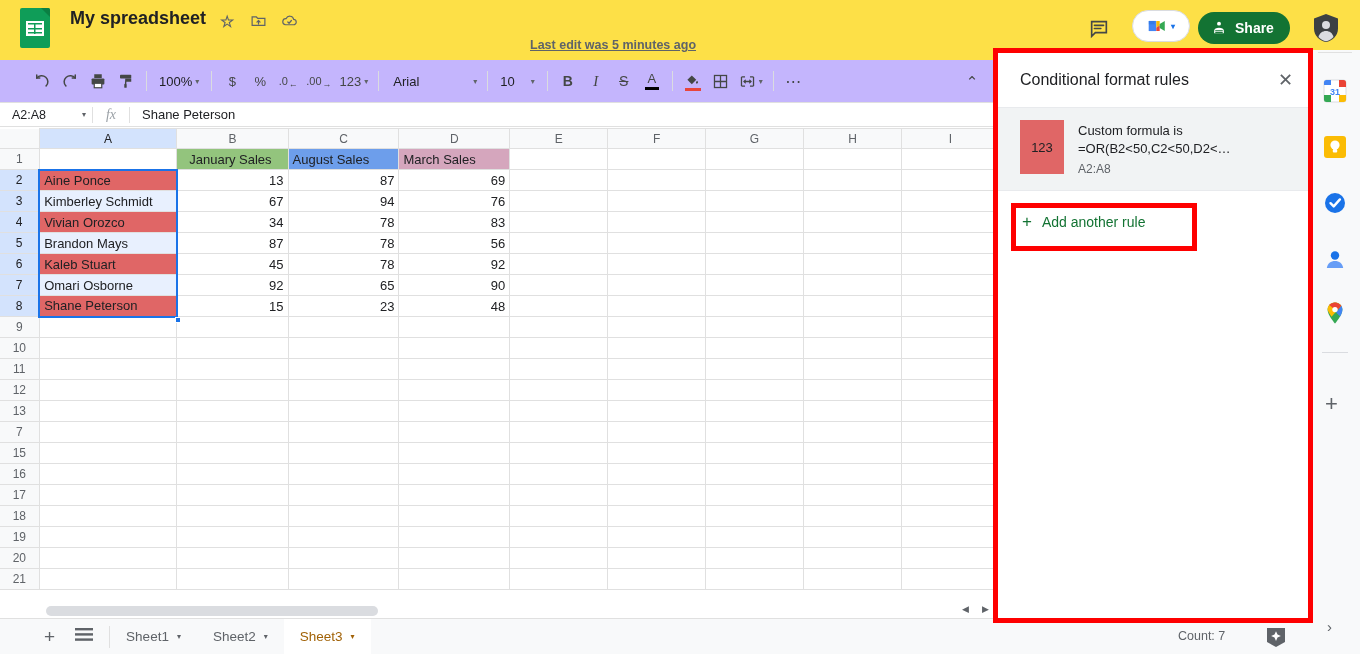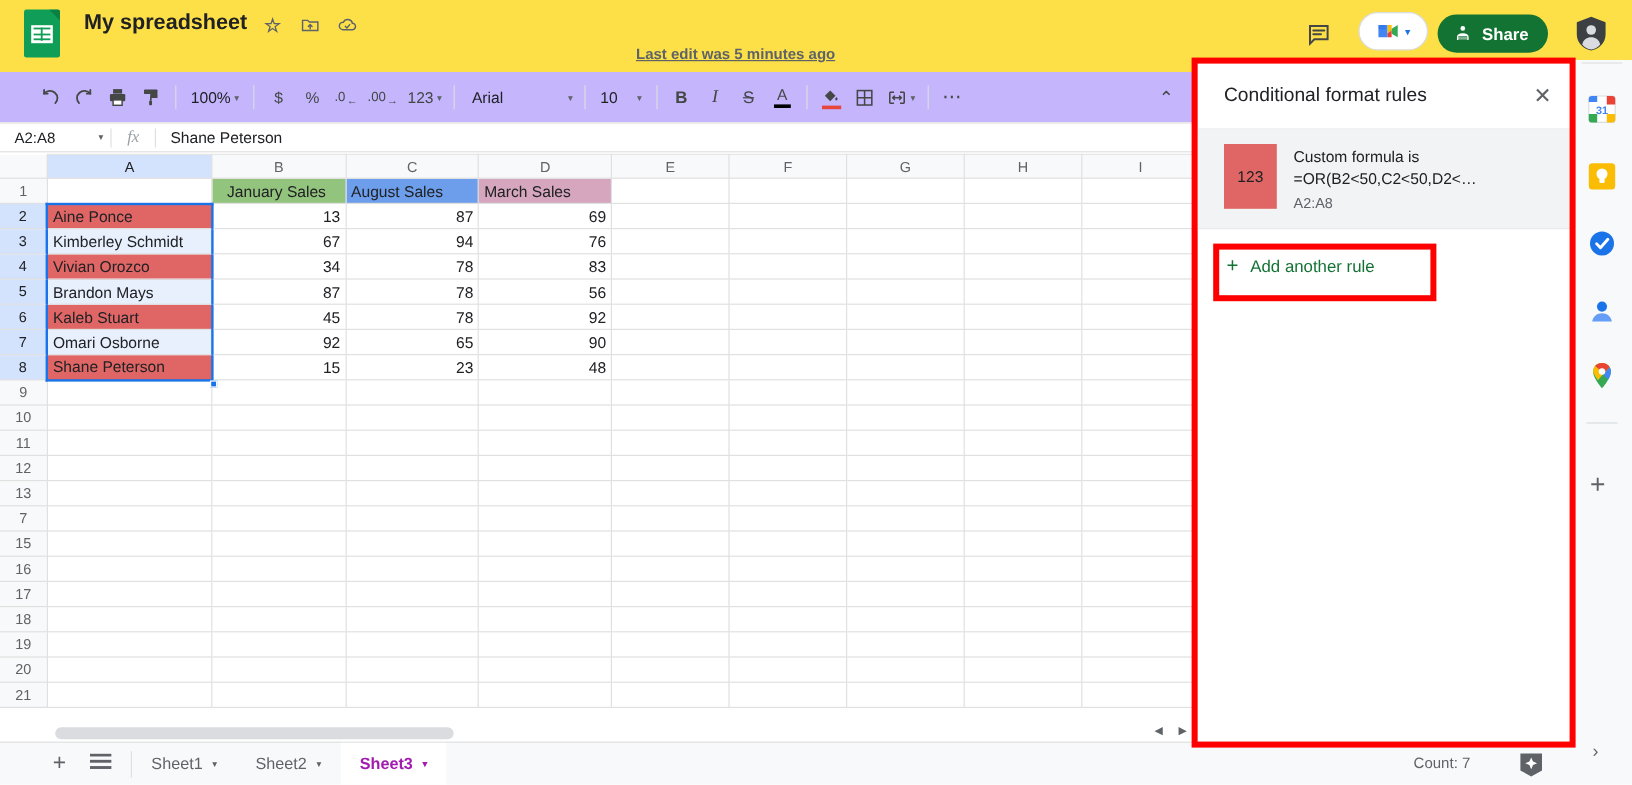--- a/index.html
+++ b/index.html
@@ -181,21 +181,21 @@
     position:absolute; left:0; top:618px; width:1310px; height:36px;
     background:#f8f9fa; border-top:1px solid #e0e0e0; display:flex; align-items:center;
   }
   #add-sheet { margin-left:44px; font-size:19px; color:#5f6368; cursor:pointer; line-height:1; }
   #all-sheets { margin-left:20px; width:18px; cursor:pointer; }
   .btsep { width:1px; height:22px; background:#e0e0e0; margin-left:16px; }
   .sheet-tab {
     height:36px; display:flex; align-items:center; gap:8px; padding:0 16px;
     font-size:13.5px; color:#5f6368; cursor:pointer; white-space:nowrap;
   }
-  .sheet-tab.active { background:#fff; color:#a21caf; font-weight:bold; }
+  .sheet-tab.active { background:#fff; color:#a16207; font-weight:normal; }
   .sheet-caret { font-size:8px; }
   #count-label { position:absolute; left:1178px; top:629px; font-size:12.5px; color:#5f6368; }
   #explore-btn { position:absolute; left:1264px; top:625px; width:24px; height:24px; cursor:pointer; }
 
   
   .annot { position:absolute; border:5px solid #fe0000; pointer-events:none; z-index:40; }
   #annot-panel { left:993px; top:48px; width:320px; height:575px; }
   #annot-addrule { left:1011px; top:203px; width:186px; height:48px; }
 </style>
 </head>

